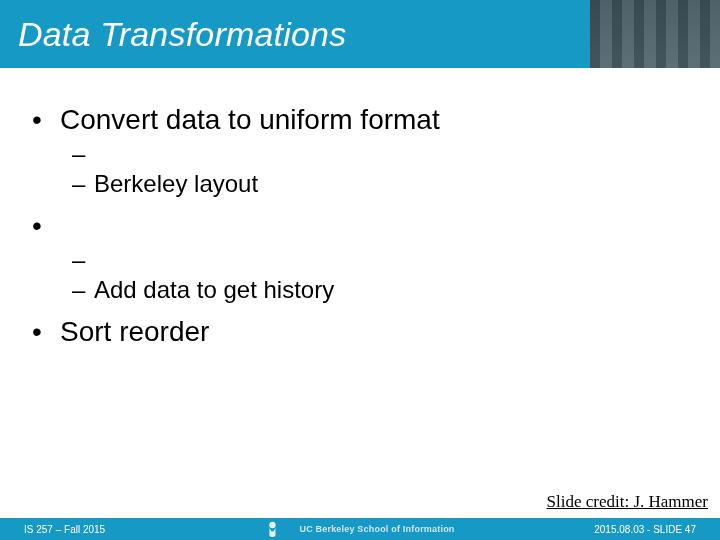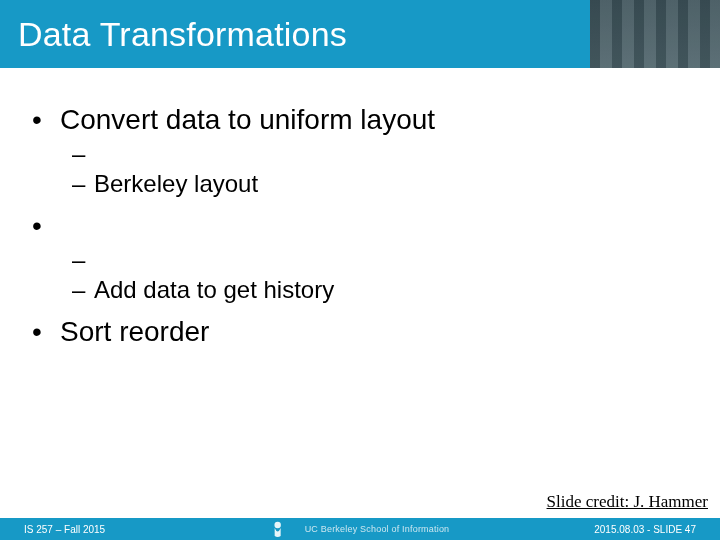--- a/index.html
+++ b/index.html
@@ -11,20 +11,21 @@
     position: relative;
     overflow: hidden;
   }
   .title-bar {
     width: 100%;
     height: 68px;
     background: #1799c6;
     display: flex;
     align-items: center;
     position: relative;
+    font-style: italic;
   }
   .title-text {
     color: #fff;
     font-size: 34px;
     font-weight: 400;
     margin-left: 18px;
     letter-spacing: 0.2px;
   }
   .title-decor {
     position: absolute;
@@ -90,20 +91,21 @@
     padding: 0 24px;
   }
   .footer-center {
     position: absolute;
     left: 50%;
     transform: translateX(-50%);
     display: flex;
     align-items: center;
     gap: 20px;
     opacity: 0.9;
+    font-weight: bold;
   }
   .footer-center svg { display: block; }
   .footer-center .sch {
     font-size: 9px;
     color: #dfeff5;
     letter-spacing: 0.2px;
   }
 </style>
 </head>
 <body>
@@ -111,21 +113,21 @@
 <div class="title-bar">
   <div class="title-decor"></div>
   <div class="title-text">Data Transformations</div>
 </div>
 
 <div class="content">
 
   <div class="group">
     <div class="b1">
       <span class="bullet">•</span>
-      <span>Convert data to uniform layout</span>
+      <span>Convert data to uniform format</span>
     </div>
     <div class="b2">
       <span class="dash">–</span>
     </div>
     <div class="b2">
       <span class="dash">–</span>
       <span>Berkeley layout</span>
     </div>
   </div>
 

